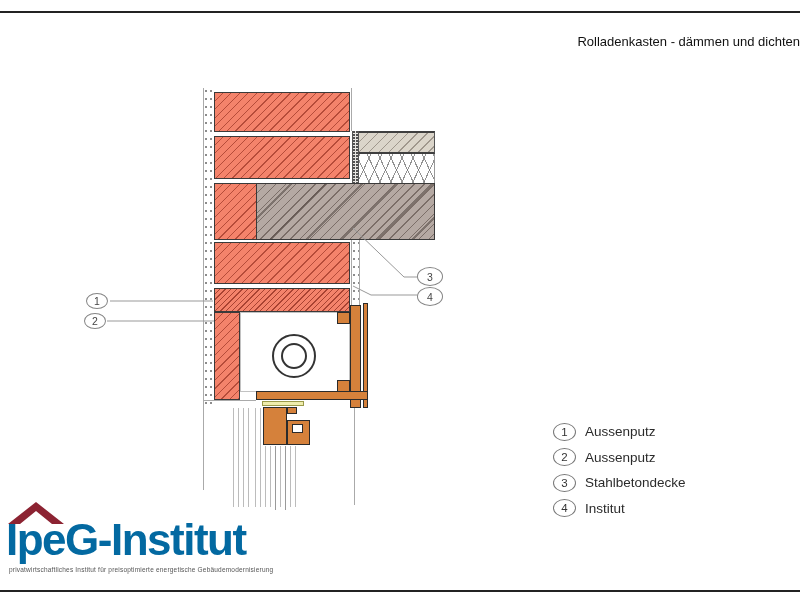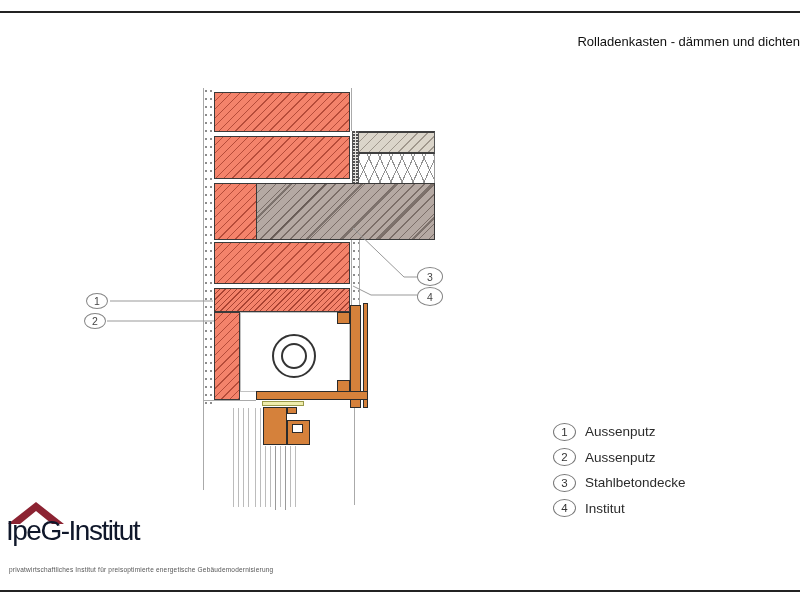--- a/index.html
+++ b/index.html
@@ -42,22 +42,22 @@
     background:#fff;display:flex;align-items:center;justify-content:center;
     font-size:10.5px;color:#444;}
   .legend{position:absolute;left:553px;top:419px;}
   .legend-row{display:flex;align-items:center;height:25.5px;}
   .legend-bubble{width:23px;height:18px;border:1px solid #777;border-radius:50%;background:#fff;
     display:flex;align-items:center;justify-content:center;font-size:11.5px;color:#333;flex:none;}
   .legend-label{margin-left:9px;font-size:13.5px;color:#2b2b2b;}
   .caption{position:absolute;left:297px;top:538px;width:180px;text-align:center;
     font-size:14.5px;color:#4a4a4a;}
   
-  .logo-name{position:absolute;left:6px;top:515px;font-size:28px;font-weight:400;
-    letter-spacing:-1.5px;color:#0f172a;}
+  .logo-name{position:absolute;left:6px;top:515px;font-size:44px;font-weight:700;
+    letter-spacing:-1.5px;color:#0369a1;}
   .logo-tagline{position:absolute;left:9px;top:566px;font-size:6.5px;color:#555;letter-spacing:.2px;}
   svg.overlay{position:absolute;left:0;top:0;pointer-events:none;}
 </style>
 </head>
 <body>
 
 <div class="page">
 
   <div class="hrule" style="top:11px"></div>
   <div class="hrule" style="top:590px"></div>

